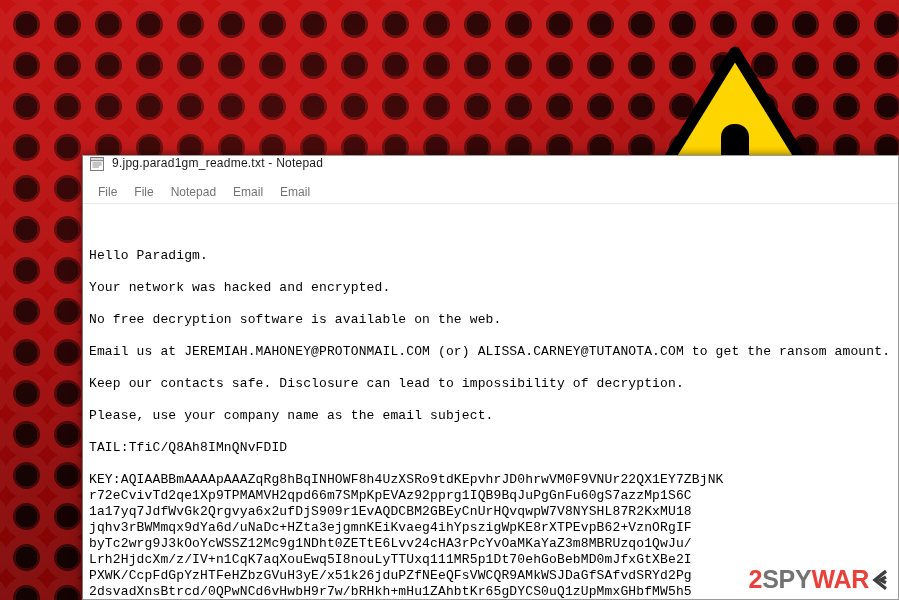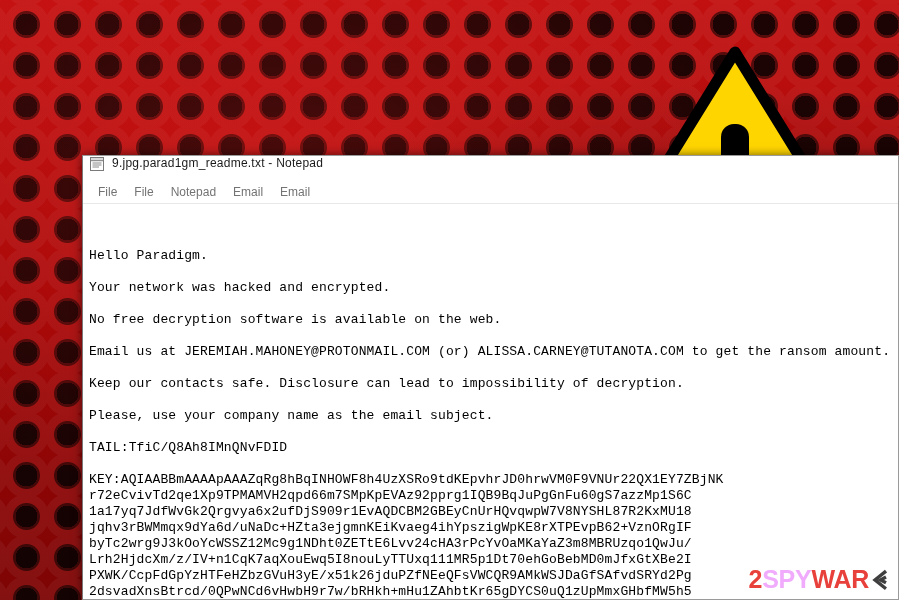--- a/index.html
+++ b/index.html
@@ -112,21 +112,21 @@
     right: 12px; bottom: 8px;
     display: flex; align-items: center;
     font-family: "Liberation Sans", sans-serif;
     font-weight: bold;
     font-size: 25px;
     letter-spacing: -0.01em;
     line-height: 1;
     user-select: none;
   }
   .wm-2 { color: #e8403a; }
-  .wm-spy { color: #f0abfc; }
+  .wm-spy { color: #737373; }
   .wm-war { color: #e8403a; text-align: center; }
   .wm-e { margin-left: 1px; display:inline-block; }
   .wm-e svg { display:block; }
 </style>
 </head>
 <body>
 
 <div id="root">
 
   <div class="wallpaper"></div>

